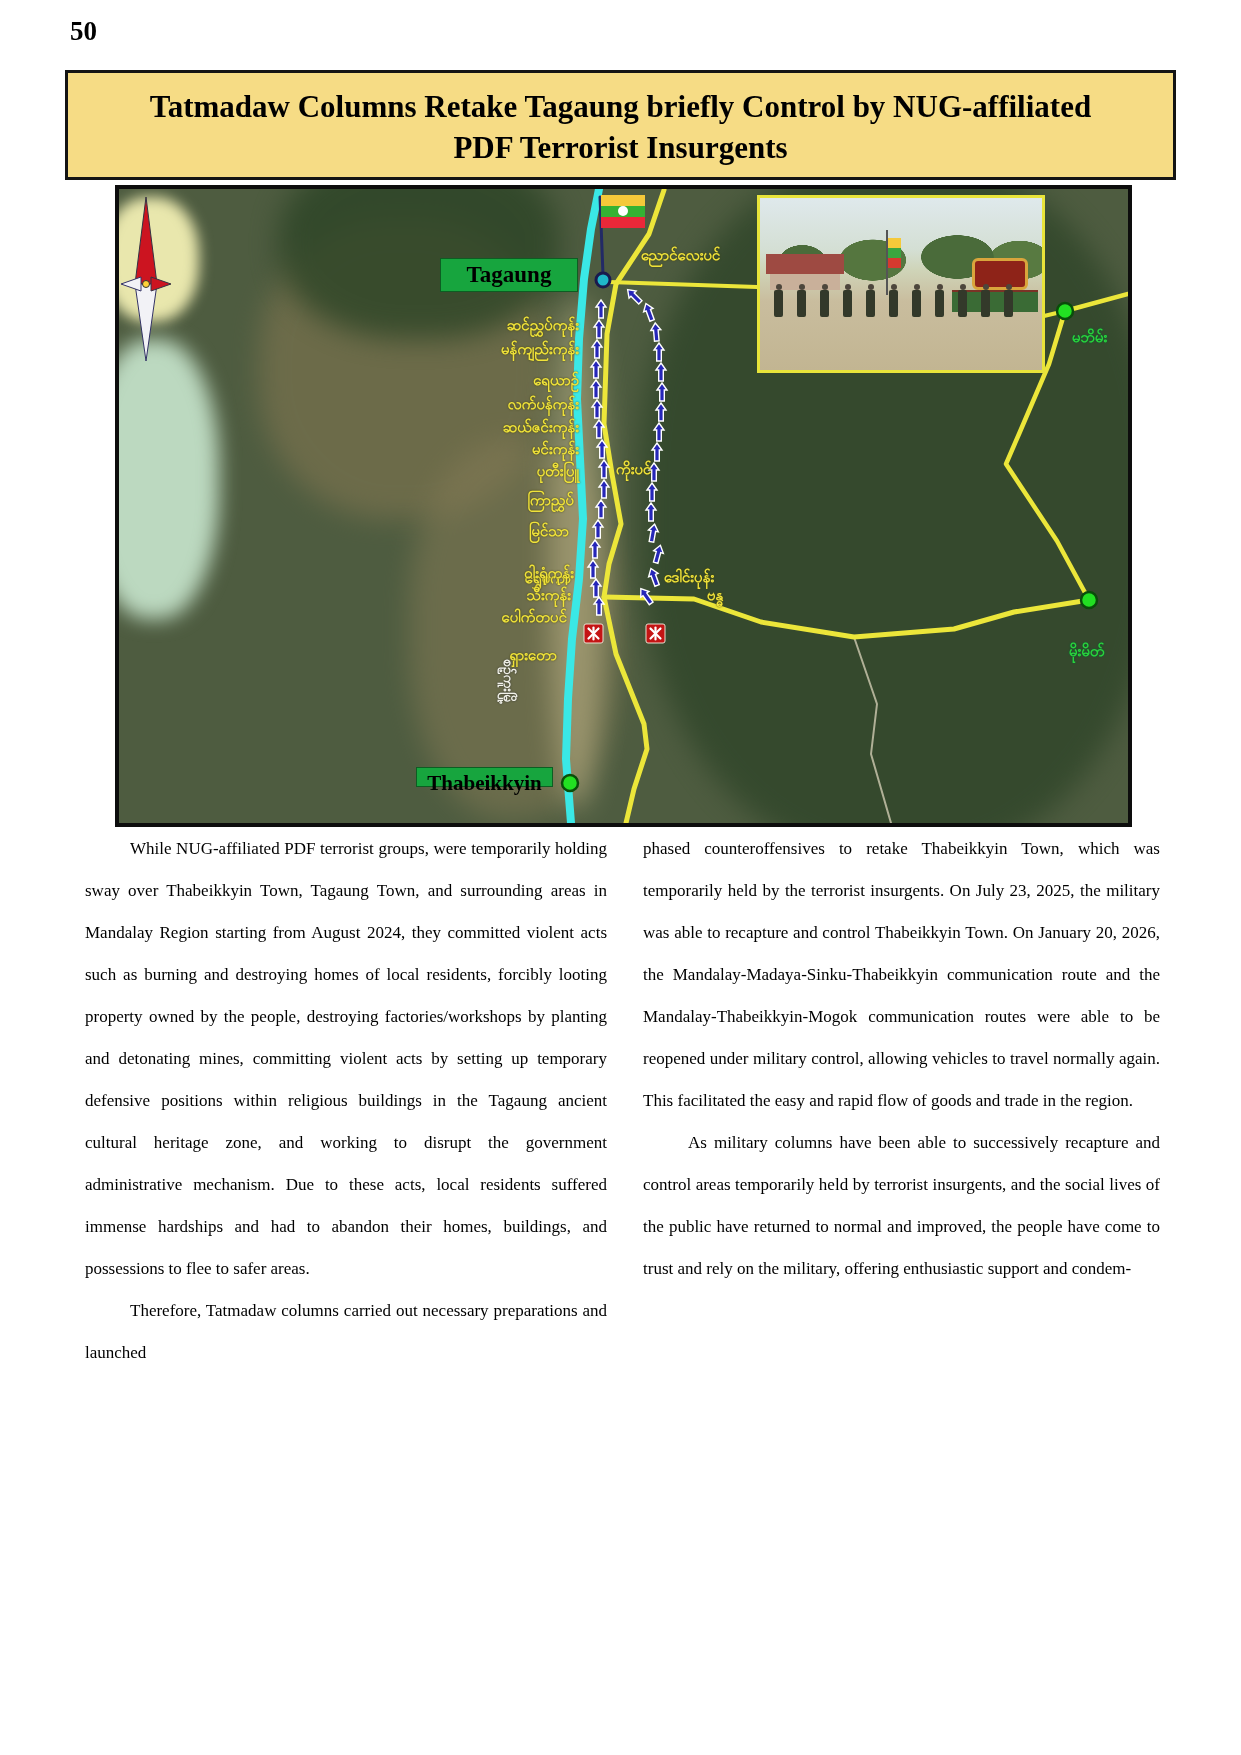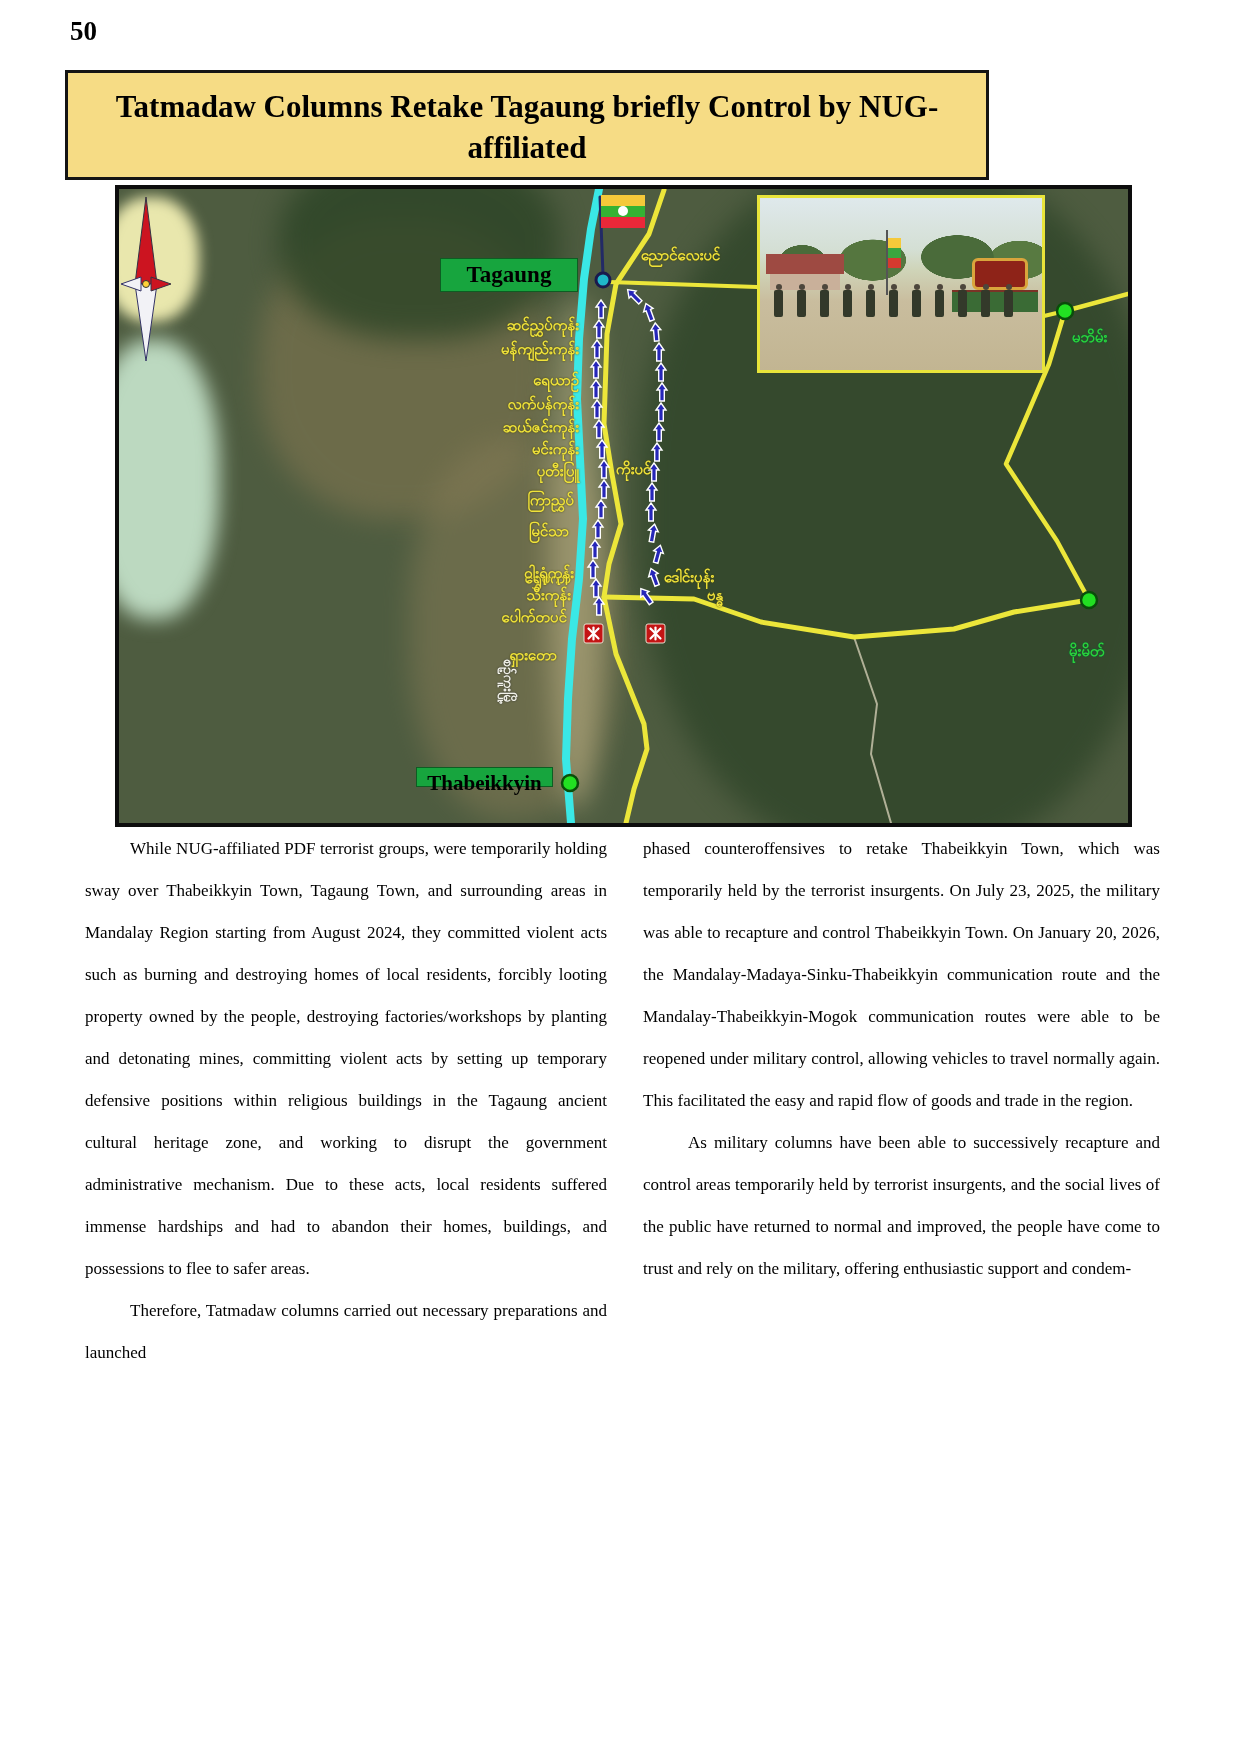--- a/index.html
+++ b/index.html
@@ -1,20 +1,20 @@
 <!DOCTYPE html>
 <html><head>
 <meta charset="utf-8">
 <style>
   html,body{margin:0;padding:0;background:#ffffff;}
   *{box-sizing:border-box;}
   #page{position:relative;width:1241px;height:1755px;background:#ffffff;overflow:hidden;
         font-family:"Liberation Serif", serif;color:#000;}
   #page-number{position:absolute;left:70px;top:16px;font-size:27px;font-weight:bold;}
-  #banner{position:absolute;left:65px;top:70px;width:924px;height:110px;
+  #banner{position:absolute;left:65px;top:70px;width:1111px;height:110px;
           background:#f6dc85;border:3px solid #141414;text-align:center;
           padding-top:13px;}
   #banner .t{font-size:31px;font-weight:bold;line-height:41px;}
   
   #map{position:absolute;left:115px;top:185px;width:1017px;height:642px;
        border:4px solid #0d0d0d;background:#4e5c40;overflow:hidden;}
   #map .blob{position:absolute;border-radius:45%;filter:blur(14px);}
   #map svg{position:absolute;left:0;top:0;}
   .mlabel{position:absolute;font-weight:bold;font-size:15px;line-height:17px;
           color:#f0e33a;text-shadow:0 0 2px #44400a;white-space:nowrap;}
@@ -52,20 +52,21 @@
 </style>
 </head>
 <body>
 
 <div id="page">
 
   <div id="page-number">50</div>
 
   <div id="banner">
     <div class="t">Tatmadaw Columns Retake Tagaung briefly Control by NUG-affiliated</div>
+    <div class="t">PDF Terrorist Insurgents</div>
   </div>
 
   <div id="map">
 
     <div class="blob" style="left:-15px;top:8px;width:95px;height:125px;background:#e9e7ad;filter:blur(7px);"></div>
     <div class="blob" style="left:-30px;top:150px;width:130px;height:280px;background:#bcd9c0;filter:blur(10px);"></div>
     <div class="blob" style="left:140px;top:30px;width:290px;height:300px;background:#7d744f;opacity:.65;"></div>
     <div class="blob" style="left:290px;top:250px;width:210px;height:380px;background:#837a55;opacity:.55;"></div>
     <div class="blob" style="left:520px;top:-30px;width:520px;height:700px;background:#2f4529;opacity:.8;"></div>
     <div class="blob" style="left:160px;top:-40px;width:280px;height:190px;background:#2c4426;opacity:.8;"></div>

